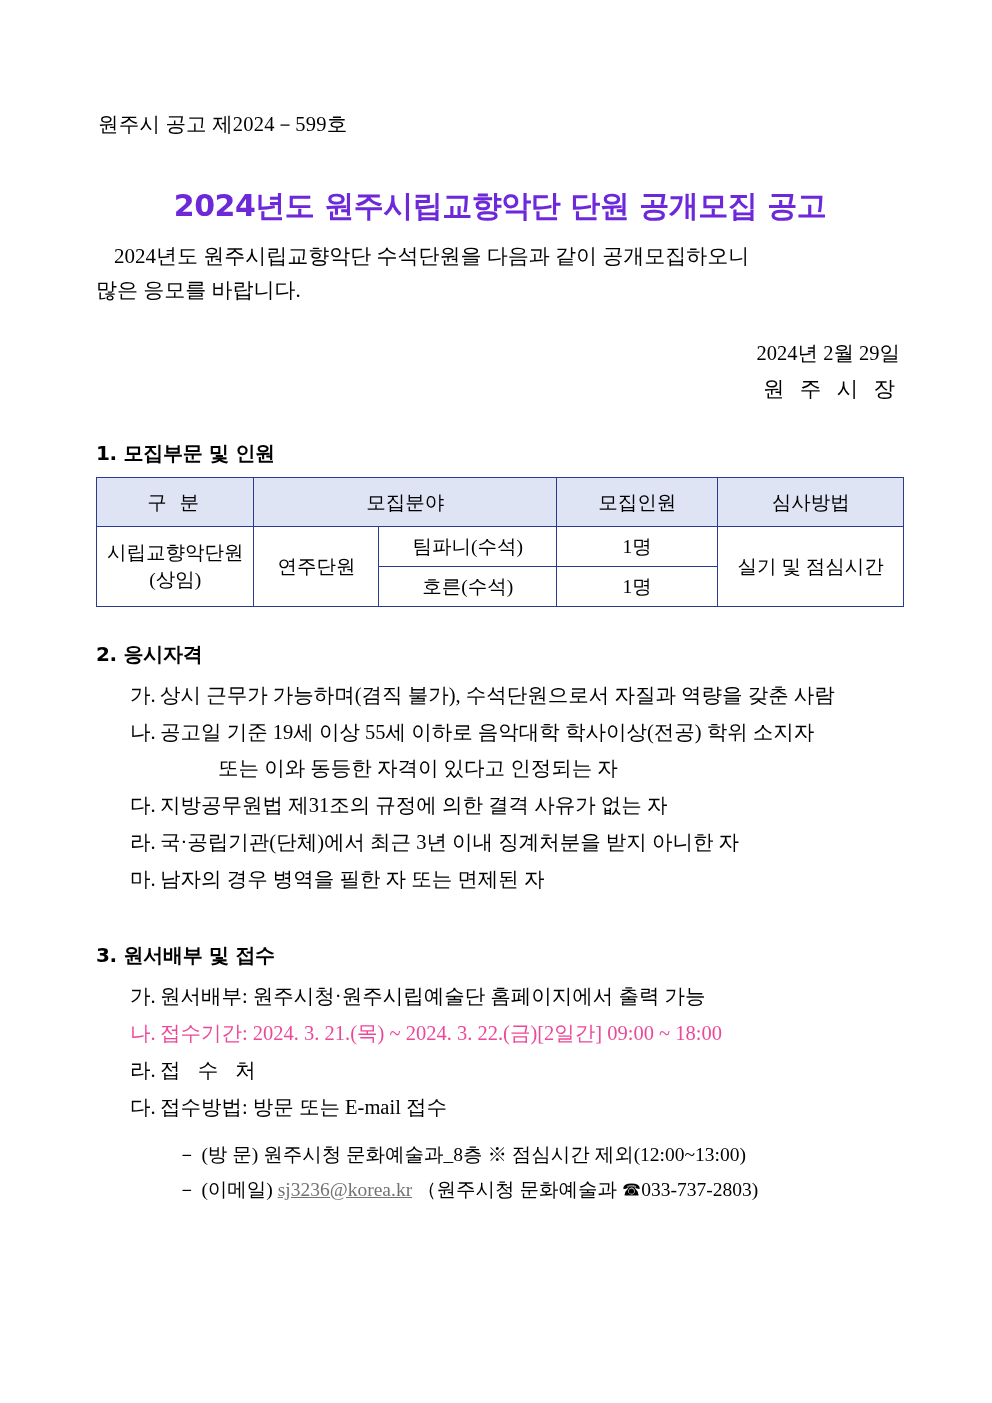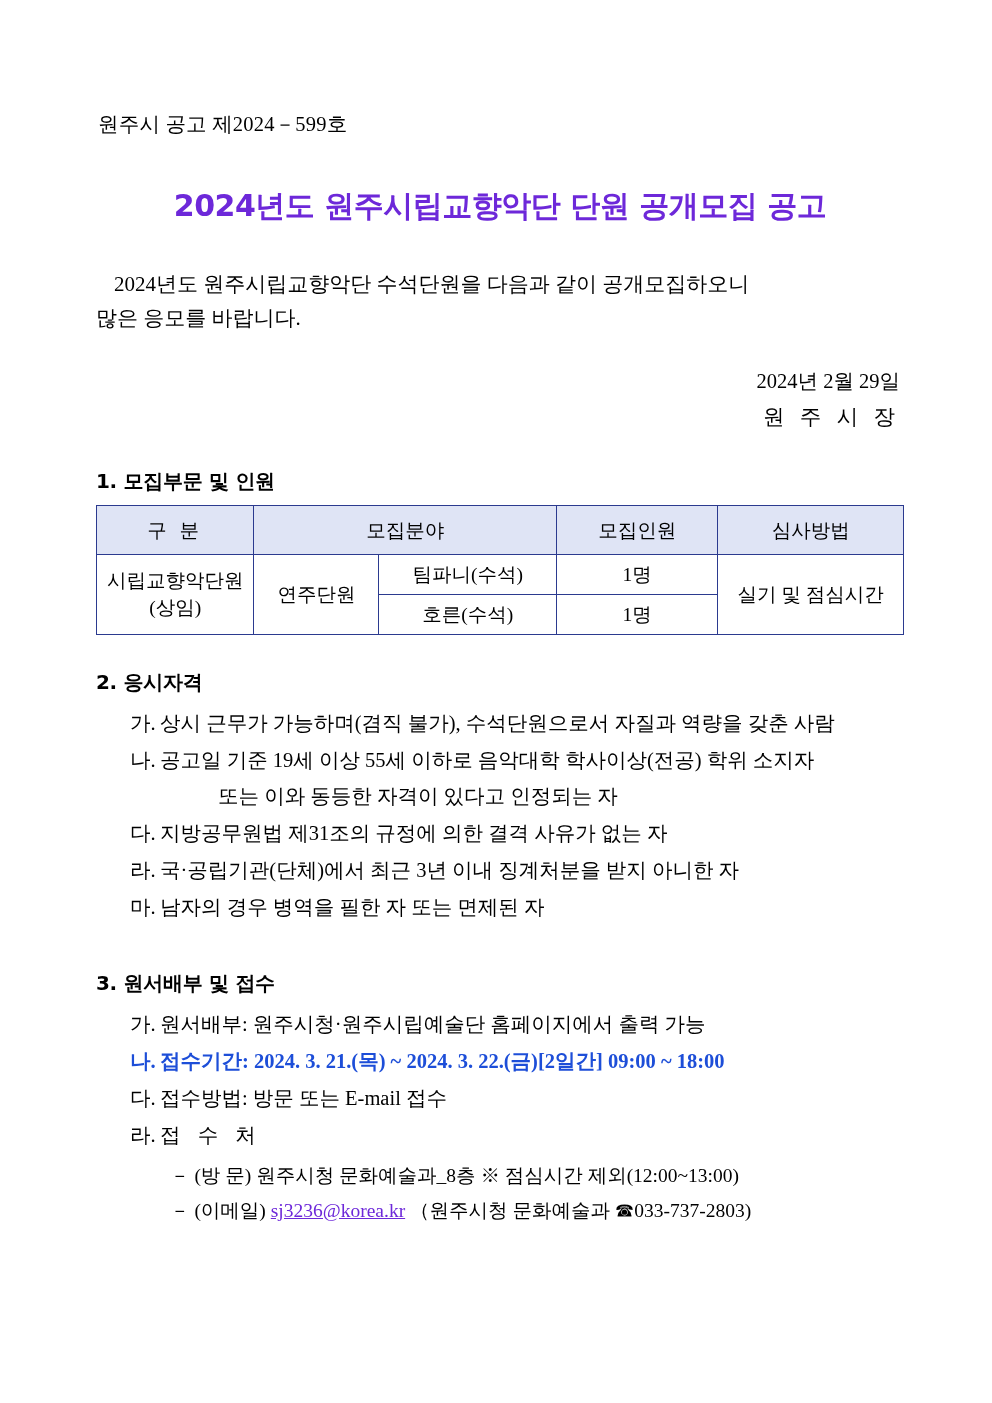--- a/index.html
+++ b/index.html
@@ -31,21 +31,21 @@
     font-family: "DejaVu Sans", sans-serif;
     font-weight: bold;
     font-size: 30px;
     letter-spacing: -0.5px;
     margin: 48px 0 0 0;
     color: #6d28d9;
   }
   .intro {
     font-size: 21px;
     line-height: 1.62;
-    margin: 40px 0 0 0;
+    margin: 12px 0 0 0;
   }
   .intro .indent {
     display: inline-block;
     width: 18px;
   }
   .sign-block {
     margin-top: 30px;
     text-align: right;
     font-size: 20.5px;
     line-height: 1.6;
@@ -117,35 +117,35 @@
   }
   ol.items li .cont {
     text-indent: 0;
   }
   .wrap2 {
     display: block;
     padding-left: 44px;
     text-indent: 0;
   }
   .highlight {
-    color: #1d4ed8;
-    font-weight: bold;
+    color: #ec4899;
+    font-weight: normal;
   }
   .sub-list {
-    margin: 4px;
+    margin: 11px;
     padding: 0;
     list-style: none;
   }
   .sub-list li {
     font-size: 19.5px;
     line-height: 1.8;
     margin-left: 70px;
   }
   .email-link {
-    color: #6d28d9;
+    color: #737373;
   }
   .sp-wide { letter-spacing: 6px; }
 </style>
 </head>
 <body>
 
 <div class="page">
 
   <div class="doc-number">원주시 공고 제2024－599호</div>
 
@@ -221,24 +221,24 @@
   <div class="section-head s3">3. 원서배부 및 접수</div>
 
   <ol class="items">
     <li>
       <span class="mk">가.</span><span class="cont">원서배부: 원주시청·원주시립예술단 홈페이지에서 출력 가능</span>
     </li>
     <li class="highlight">
       <span class="mk">나.</span><span class="cont">접수기간: 2024. 3. 21.(목) ~ 2024. 3. 22.(금)[2일간]  09:00 ~ 18:00</span>
     </li>
     <li>
+      <span class="mk">라.</span><span class="cont sp-wide">접 수 처</span>
+    </li>
+    <li>
       <span class="mk">다.</span><span class="cont">접수방법: 방문 또는 E-mail 접수</span>
-    </li>
-    <li>
-      <span class="mk">라.</span><span class="cont sp-wide">접 수 처</span>
     </li>
   </ol>
 
   <ul class="sub-list">
     <li>
       <span>－ (방  문)</span>
       <span>원주시청 문화예술과_8층  ※ 점심시간 제외(12:00~13:00)</span>
     </li>
     <li>
       <span>－ (이메일)</span>

